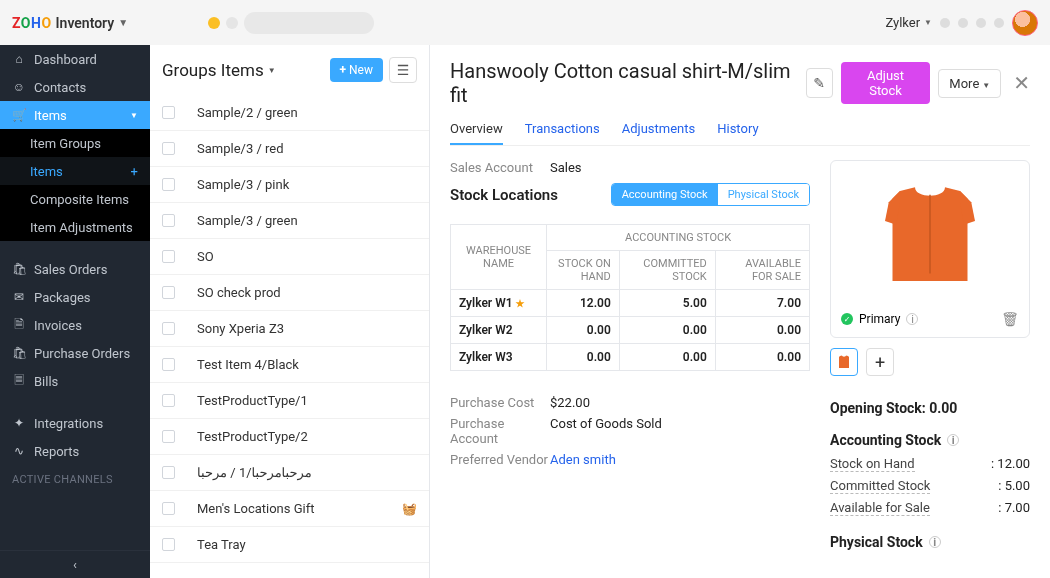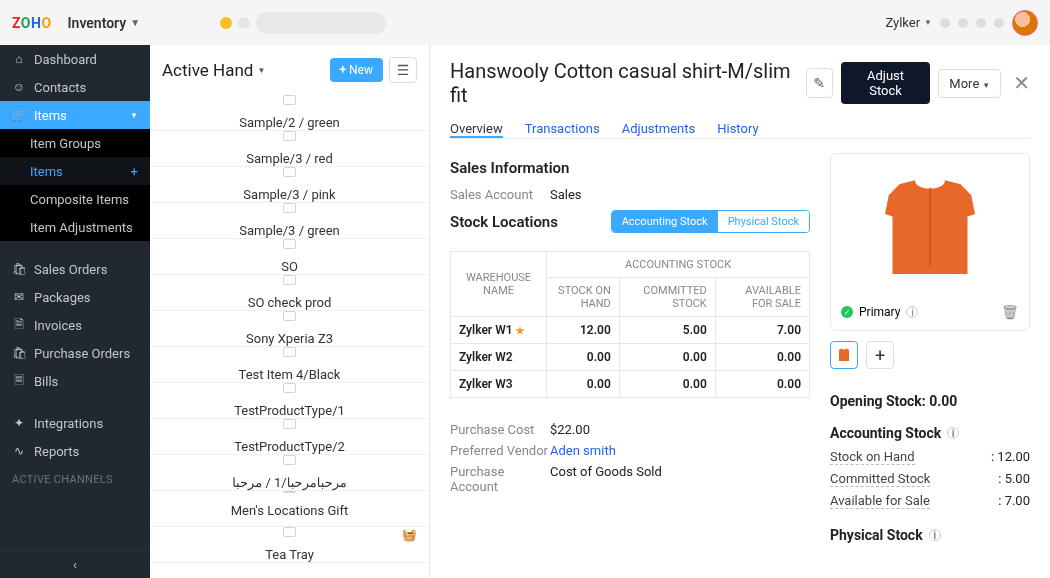--- a/index.html
+++ b/index.html
@@ -1,21 +1,21 @@
 <!DOCTYPE html>
 <html><head>
 <meta charset="utf-8">
 <style>
   * { box-sizing: border-box; margin: 0; padding: 0; font-family: -apple-system, BlinkMacSystemFont, "Segoe UI", Roboto, sans-serif; }
   html, body { width: 1050px; height: 578px; overflow: hidden; background: #f5f5f5; }
   .topbar { height: 45px; background: #f5f5f5; display: flex; align-items: center; padding: 0 12px; }
   .brand { display: flex; align-items: center; font-weight: 600; font-size: 14px; color: #333; cursor:pointer;}
   .brand .logo { font-weight: 700; letter-spacing:.5px; }
   .brand .z1{color:#e42527}.brand .z2{color:#16a34a}.brand .z3{color:#2563eb}.brand .z4{color:#f59e0b}
-  .brand .inv { margin-left:16px; }
+  .brand .inv { margin-left:4px; }
   .brand .chev { margin-left:4px; color:#666; font-size:10px;}
   .topdots { display:flex; gap:6px; margin-left: 80px; align-items:center;}
   .topdots .d { width:12px; height:12px; border-radius:50%; background:#e5e5e5;}
   .topdots .d.y { background:#fbbf24;}
   .topdots .pill { width:130px; height:22px; border-radius:11px; background:#e8e8e8;}
   .top-right { margin-left:auto; display:flex; align-items:center; gap:8px; }
   .company { font-size:13px; color:#333; display:flex; align-items:center; gap:4px; cursor:pointer;}
   .company .chev{font-size:8px;color:#666;}
   .rdot{width:10px;height:10px;border-radius:50%;background:#ddd;}
   .avatar{width:26px;height:26px;border-radius:50%;background:radial-gradient(circle at 40% 35%, #fbbf9e 35%, #d97706 36%);border:1px solid #ff5c7c;}
@@ -34,35 +34,35 @@
   .collapse{margin-top:auto;height:28px;display:flex;align-items:center;justify-content:center;border-top:1px solid #2a313c;color:#c0c6ce;cursor:pointer;}
 
   .list { width:280px; background:#fff; border-right:1px solid #e5e7eb; display:flex; flex-direction:column;}
   .list-head { height:50px; display:flex; align-items:center; padding:0 12px; gap:6px;}
   .list-title { font-size:17px; color:#222; display:flex; align-items:center; gap:4px; cursor:pointer;}
   .list-title .chev{font-size:8px;color:#555;}
   .btn-new { margin-left:auto; background:#3aa9ff; color:#fff; border:none; border-radius:4px; font-size:12px; padding:5px 10px; cursor:pointer;}
   .btn-new::before{content:"+ ";font-weight:700;}
   .btn-more{border:1px solid #ddd;background:#fff;border-radius:4px;width:28px;height:26px;cursor:pointer;font-size:14px;color:#555;}
   .list-body{overflow-y:auto;flex:1;}
-  .row { height:36px; display:flex; align-items:center; padding:0 12px; gap:10px; border-bottom:1px solid #f0f0f0; font-size:13px; color:#333; cursor:pointer;flex-direction:column;}
+  .row { height:36px; display:flex; align-items:center; padding:0 12px; gap:22px; border-bottom:1px solid #f0f0f0; font-size:13px; color:#333; cursor:pointer;}
   .row .chk{width:13px;height:13px;border:1px solid #d1d5db;border-radius:2px;}
   .row .tail{margin-left:auto;color:#93c5fd;font-size:12px;}
 
   .detail { flex:1; background:#fff; display:flex; flex-direction:column; padding: 14px 20px 0 20px; overflow-y:auto;}
   .detail-head { display:flex; align-items:center; gap:8px; }
   .d-title{font-size:20px;color:#222;}
   .iconbtn{width:30px;height:30px;border:1px solid #ddd;border-radius:4px;background:#fff;cursor:pointer;display:flex;align-items:center;justify-content:center;color:#555;font-size:14px;}
-  .btn-primary{background:#0f172a;color:#fff;border:none;border-radius:4px;padding:6px 12px;font-size:13px;cursor:pointer;}
+  .btn-primary{background:#d946ef;color:#fff;border:none;border-radius:4px;padding:6px 12px;font-size:13px;cursor:pointer;}
   .btn-sec{border:1px solid #ddd;background:#fff;border-radius:4px;padding:6px 10px;font-size:13px;cursor:pointer;color:#333;}
   .btn-sec .chev{font-size:8px;margin-left:3px;color:#555;}
   .close{font-size:20px;color:#888;cursor:pointer;margin-left:4px;}
 
   .tabs { display:flex; gap:22px; margin-top:14px; border-bottom:1px solid #eee; font-size:13px;}
-  .tab { padding:0 0 0 0; cursor:pointer; color:#2563eb;}
+  .tab { padding:0 0 7px 0; cursor:pointer; color:#2563eb;}
   .tab.active{color:#333; border-bottom:2px solid #3aa9ff;}
 
   .two-col{display:flex; gap:20px; margin-top:14px;}
   .col-main{flex:1;}
   .col-side{width:200px;}
 
   .sect-h{font-size:15px;font-weight:600;color:#222;margin:6px 0 10px;}
   .kv{display:flex;font-size:13px;margin-bottom:6px;}
   .kv .k{width:100px;color:#888;}
   .kv .v{color:#222;}
@@ -191,21 +191,21 @@
       </div>
     <div class="channels">ACTIVE CHANNELS</div>
     <div class="collapse">
         <span>‹</span>
       </div>
   </div>
 
   <div class="list">
     <div class="list-head">
       <div class="list-title">
-          <span>Active Hand</span>
+          <span>Groups Items</span>
           <span class="chev">▼</span>
         </div>
       <button class="btn-new">New</button>
       <button class="btn-more">☰</button>
     </div>
     <div class="list-body" id="list-body">
         <div class="row">
           <span class="chk"></span>
           <span>Sample/2 / green</span>
         </div>
@@ -276,21 +276,20 @@
 
     <div class="tabs">
       <div class="tab active">Overview</div>
       <div class="tab">Transactions</div>
       <div class="tab">Adjustments</div>
       <div class="tab">History</div>
     </div>
 
     <div class="two-col">
       <div class="col-main">
-        <div class="sect-h">Sales Information</div>
         <div class="kv">
             <span class="k">Sales Account</span>
             <span class="v">Sales</span>
           </div>
 
         <div class="stock-head">
           <div class="sect-h2">Stock Locations</div>
           <div class="seg">
             <div class="sbtn sel">Accounting Stock</div>
             <div class="sbtn">Physical Stock</div>
@@ -330,26 +329,26 @@
               </tr>
             </tbody>
         </table>
 
         <div style="height:24px"></div>
         <div class="kv">
             <span class="k">Purchase Cost</span>
             <span class="v">$22.00</span>
           </div>
         <div class="kv">
+            <span class="k">Purchase Account</span>
+            <span class="v">Cost of Goods Sold</span>
+          </div>
+        <div class="kv">
             <span class="k">Preferred Vendor</span>
             <span class="v link">Aden smith</span>
-          </div>
-        <div class="kv">
-            <span class="k">Purchase Account</span>
-            <span class="v">Cost of Goods Sold</span>
           </div>
       </div>
 
       <div class="col-side">
         <div class="card">
           <div class="prodimg">
             <svg viewBox="0 0 200 160">
                 <path d="M60 20 L50 30 L50 140 L150 140 L150 30 L140 20 L120 15 C120 30 80 30 80 15 Z" fill="#e8682a"></path>
                 <path d="M100 25 L100 130" stroke="#c4561f" stroke-width="2"></path>
                 <path d="M60 20 L45 35 L40 60 L55 65 L60 35 Z" fill="#e8682a"></path>

